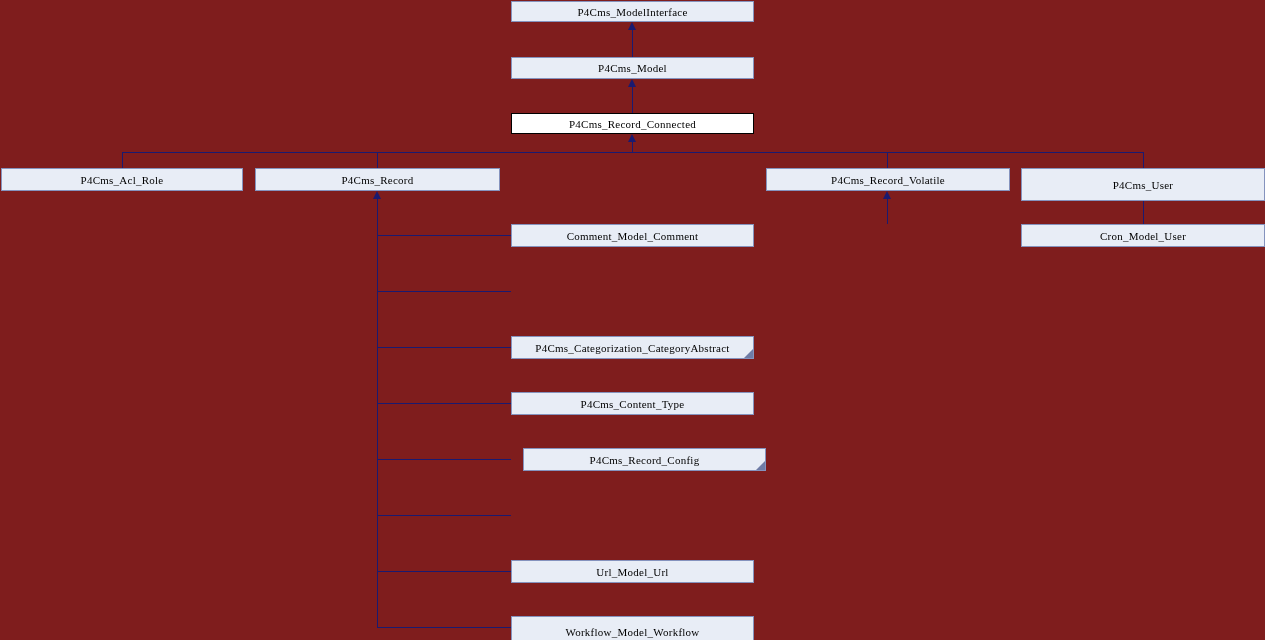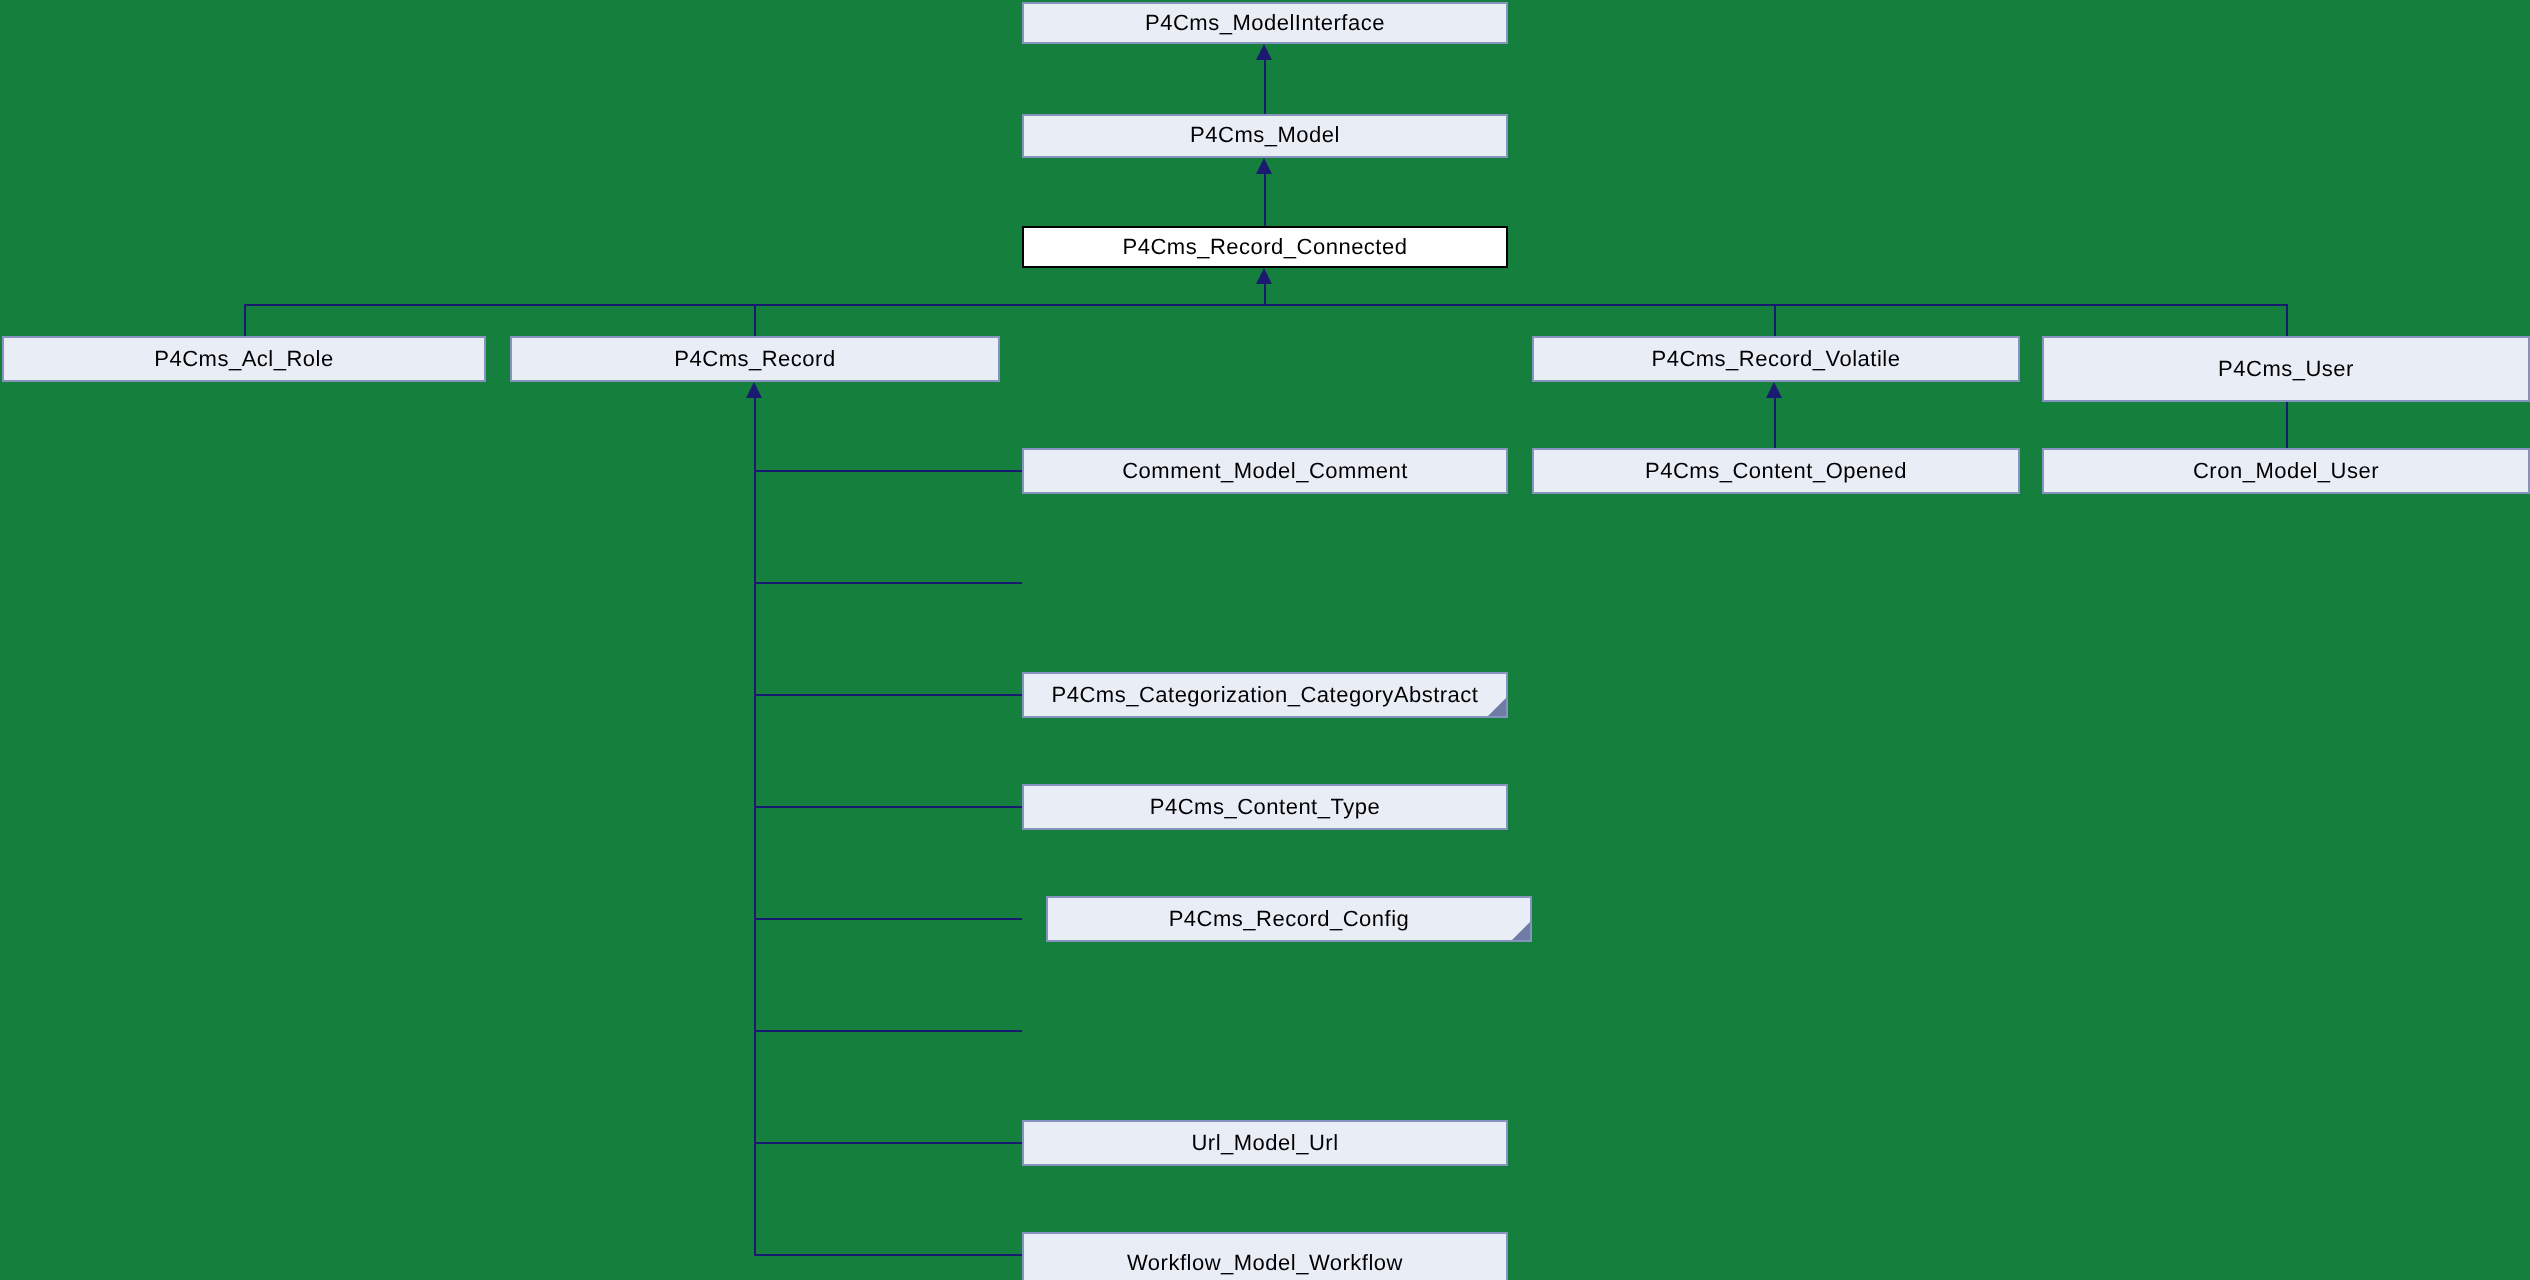--- a/index.html
+++ b/index.html
@@ -7,23 +7,23 @@
     --border:#8593BE;
     --edge:#1A1A70;
     --hifill:#FFFFFF;
     --hiborder:#000000;
     --fold:#6F7CA6;
   }
   html,body{margin:0;padding:0;background:#fff;}
   .canvas{
     position:relative;
     width:1265px;height:640px;
-    background:#15803d;
+    background:#7f1d1d;
     overflow:hidden;
-    font-family:Liberation Sans, sans-serif;
+    font-family:Liberation Serif, serif;
   }
   .node{
     position:absolute;
     box-sizing:border-box;
     background:var(--fill);
     border:1px solid var(--border);
     display:flex;align-items:center;justify-content:center;
     font-size:11px;color:#000;
     letter-spacing:0.25px;
     white-space:nowrap;
@@ -136,21 +136,18 @@
 
 
   <div class="node" style="left:511px;top:560px;width:243px;height:23px;">
     <span class="lbl">Url_Model_Url</span>
   </div>
 
   <div class="node" style="left:511px;top:616px;width:243px;height:32px;">
     <span class="lbl">Workflow_Model_Workflow</span>
   </div>
 
-  <div class="node" style="left:766px;top:224px;width:244px;height:23px;">
-    <span class="lbl">P4Cms_Content_Opened</span>
-  </div>
 
   <div class="node" style="left:1021px;top:224px;width:244px;height:23px;">
     <span class="lbl">Cron_Model_User</span>
   </div>
 
 </div>
 
 </body></html>

